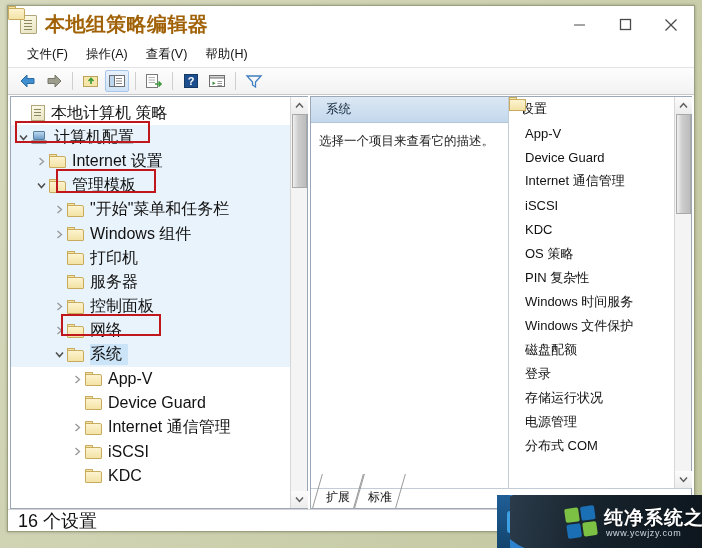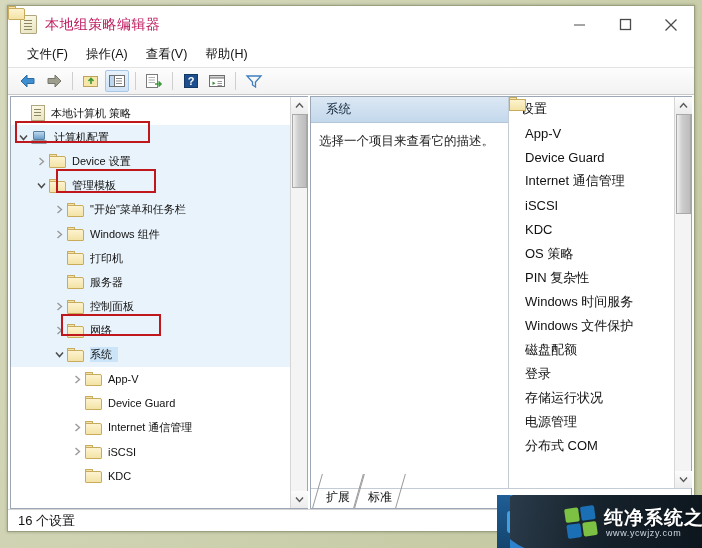--- a/index.html
+++ b/index.html
@@ -47,21 +47,21 @@
     background: linear-gradient(160deg,#fdfbe8,#e8e3c2);
     border: 1px solid #b0a87c;
     border-radius: 1px;
   }
   #titlebar .app-icon .sheet::before {
     content:""; position:absolute; left:3px; top:4px; right:4px; height:1px;
     background:#8d8760;
     box-shadow: 0 3px 0 #8d8760, 0 6px 0 #8d8760, 0 9px 0 #8d8760;
   }
   #title-text {
-    font-size: 14px; color: #be185d; letter-spacing: .4px;
+    font-size: 20px; color: #a16207; letter-spacing: .4px; font-weight: bold;
   }
   .win-buttons {
     position:absolute; right: 0; top: 0; height: 37px;
     display:flex; align-items:center;
   }
   .win-btn {
     width: 46px; height: 30px;
     display:flex; align-items:center; justify-content:center;
     color:#4a4a4a;
   }
@@ -121,21 +121,21 @@
     margin-right: 2px;
   }
   #tree-inner {
     flex:1; position:relative; overflow:hidden;
     padding-top: 4px;
   }
   .tree-row {
     height: 24.2px;
     display:flex; align-items:center;
     position: relative;
-    font-size: 11px; color:#111;
+    font-size: 16px; color:#111;
     white-space: nowrap;
   }
   .tree-row .twisty {
     width: 16px; min-width:16px;
     display:flex; align-items:center; justify-content:center;
     color:#5b5b5b;
   }
   .tree-row .folder {
     width: 17px; min-width:17px; height:14px; margin-right:6px;
     position:relative;
@@ -291,21 +291,21 @@
     transform: skewX(-16deg);
   }
 
   
   #statusbar {
     height: 22px; min-height:22px;
     border-top:1px solid #d4d4d4;
     background:#ffffff;
     display:flex; align-items:center;
     padding-left: 10px;
-    font-size: 13px; color:#111;
+    font-size: 18px; color:#111;
   }
 
   
   #watermark {
     position:absolute;
     right: 0px; bottom: 0px;
     width: 192px; height: 53px;
     overflow:hidden;
     pointer-events:none;
   }
@@ -487,21 +487,21 @@
           <div class="tree-row indent-2 row-hl">
             <span class="twisty">
               <svg width="7" height="9" viewBox="0 0 7 9">
                 <path d="M1.5 1 L5.5 4.5 L1.5 8" fill="none" stroke="#9a9a9a" stroke-width="1.4"></path>
               </svg>
             </span>
             <span class="folder">
               <span class="ftab"></span>
               <span class="fbody"></span>
             </span>
-            <span class="lbl">Device 设置</span>
+            <span class="lbl">Internet 设置</span>
           </div>
           <div class="tree-row indent-2 row-hl">
             <span class="twisty">
               <svg width="9" height="7" viewBox="0 0 9 7">
                 <path d="M1 1.5 L4.5 5.5 L8 1.5" fill="none" stroke="#4d4d4d" stroke-width="1.5"></path>
               </svg>
             </span>
             <span class="folder">
               <span class="ftab"></span>
               <span class="fbody"></span>

